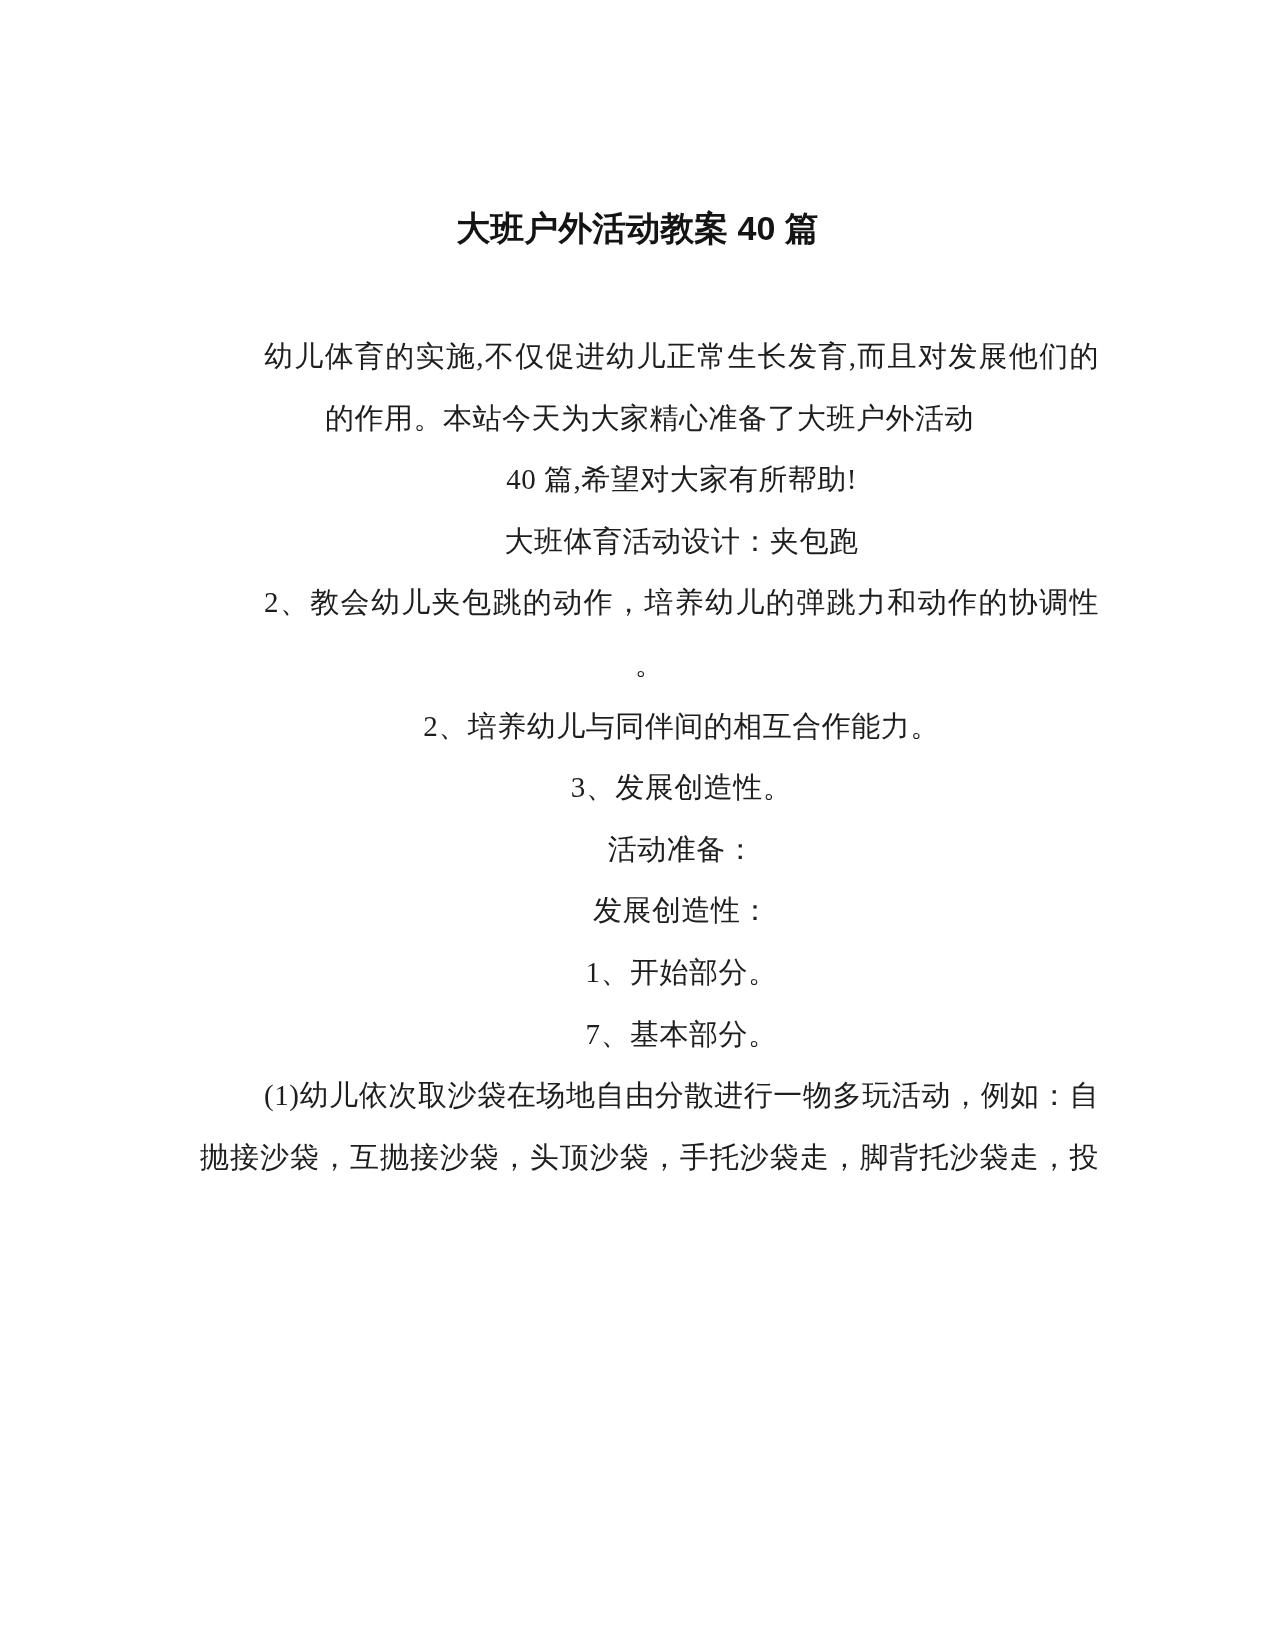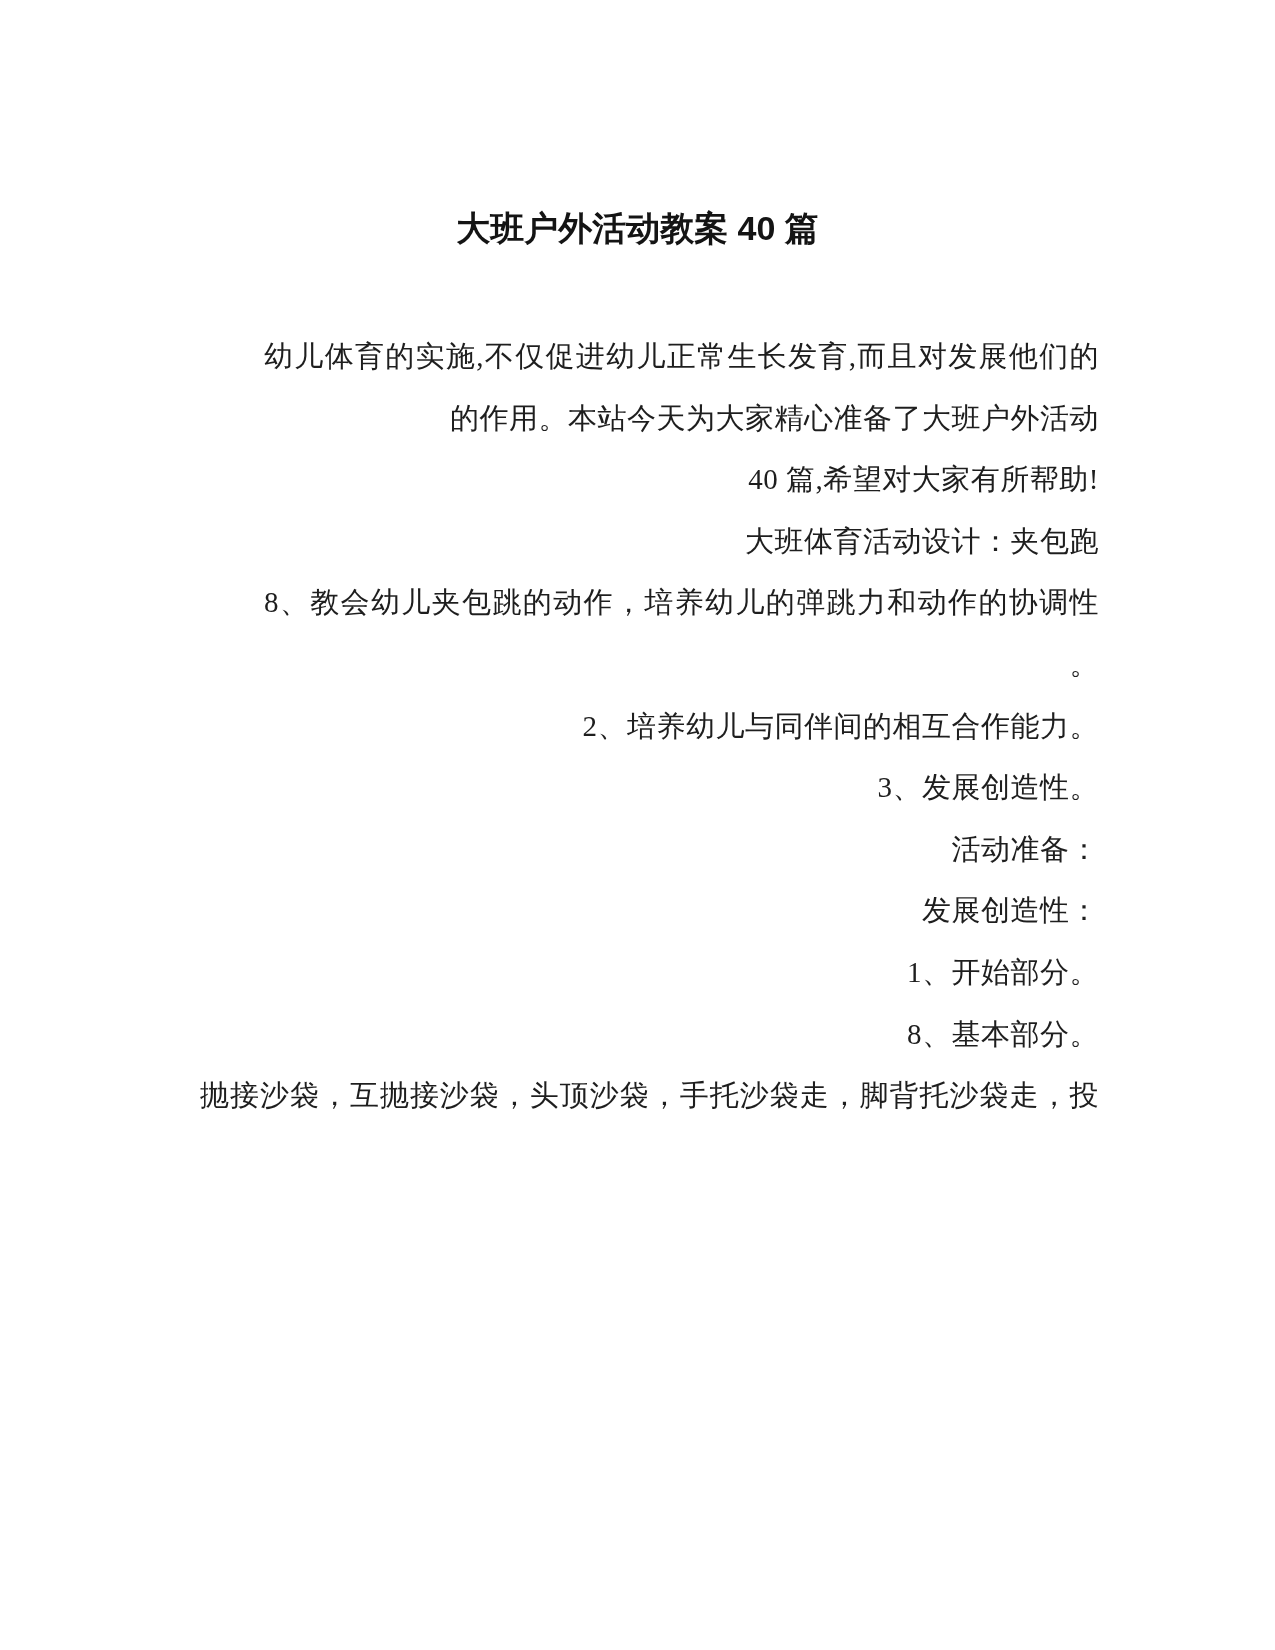--- a/index.html
+++ b/index.html
@@ -27,42 +27,43 @@
   .content{
     position:absolute;
     left:200px;
     top:326px;
     width:899px;
   }
   .ln{
     font-size:29px;
     line-height:61.6px;
     height:61.6px;
-    text-align:right;
+    text-align:center;
     letter-spacing:0.5px;
   }
   .ln.indent{ text-indent:64px; }
   .ln.full{
     text-align:justify;
     text-align-last:justify;
   }
 </style>
 </head>
 <body>
 
 <div class="page">
   <div class="title">大班户外活动教案 40 篇</div>
   <div class="content">
     <div class="ln indent full">幼儿体育的实施,不仅促进幼儿正常生长发育,而且对发展他们的</div>
     <div class="ln">的作用。本站今天为大家精心准备了大班户外活动</div>
     <div class="ln indent">40 篇,希望对大家有所帮助!</div>
     <div class="ln indent">大班体育活动设计：夹包跑</div>
-    <div class="ln indent full">8、教会幼儿夹包跳的动作，培养幼儿的弹跳力和动作的协调性</div>
+    <div class="ln indent full">2、教会幼儿夹包跳的动作，培养幼儿的弹跳力和动作的协调性</div>
     <div class="ln">。</div>
     <div class="ln indent">2、培养幼儿与同伴间的相互合作能力。</div>
     <div class="ln indent">3、发展创造性。</div>
     <div class="ln indent">活动准备：</div>
     <div class="ln indent">发展创造性：</div>
     <div class="ln indent">1、开始部分。</div>
-    <div class="ln indent">8、基本部分。</div>
+    <div class="ln indent">7、基本部分。</div>
+    <div class="ln indent full">(1)幼儿依次取沙袋在场地自由分散进行一物多玩活动，例如：自</div>
     <div class="ln full">抛接沙袋，互抛接沙袋，头顶沙袋，手托沙袋走，脚背托沙袋走，投</div>
   </div>
 </div>
 
 </body></html>

